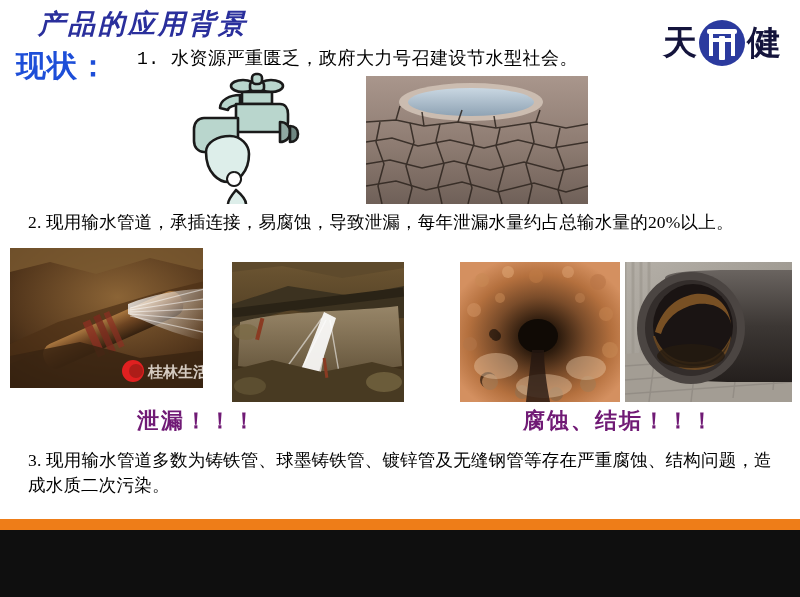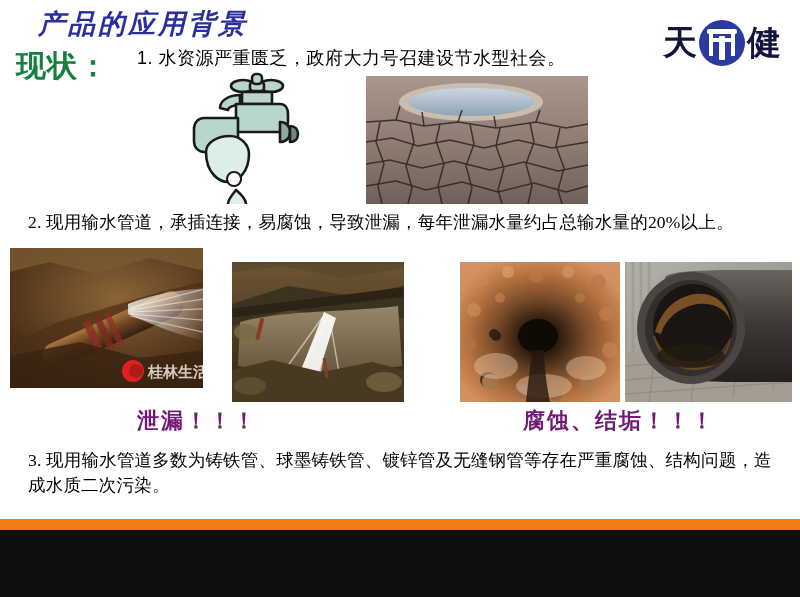--- a/index.html
+++ b/index.html
@@ -18,26 +18,26 @@
     font-family:"Liberation Serif", serif;
     font-style:italic;font-weight:bold;
     font-size:27px;letter-spacing:3px;
     color:#2a2f9c;
     white-space:nowrap;
   }
   .status-label{
     position:absolute;left:16px;top:46px;
     font-family:Liberation Sans, sans-serif;
     font-weight:bold;font-size:30px;
-    color:#15803d;letter-spacing:1px;
+    color:#1d4ed8;letter-spacing:1px;
     white-space:nowrap;
   }
   .line1{
     position:absolute;left:137px;top:46px;
-    font-family:Liberation Sans, sans-serif;
+    font-family:Liberation Mono, monospace;
     font-size:18px;color:#000;letter-spacing:.5px;
     white-space:nowrap;
   }
 
   
   .logo{
     position:absolute;left:648px;top:18px;
     width:148px;height:50px;
     display:flex;align-items:center;justify-content:center;
   }

